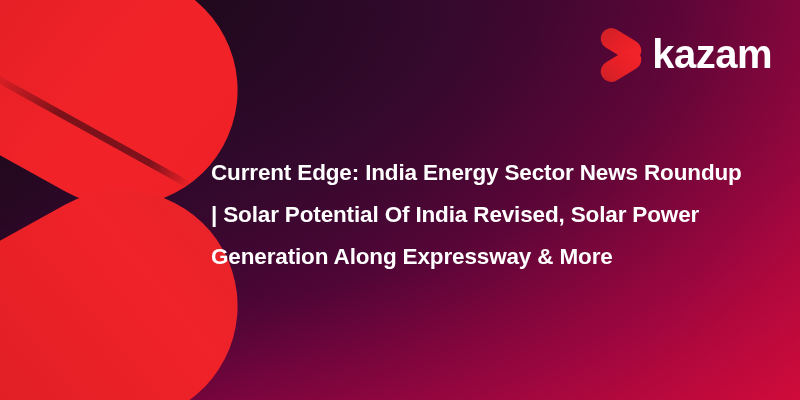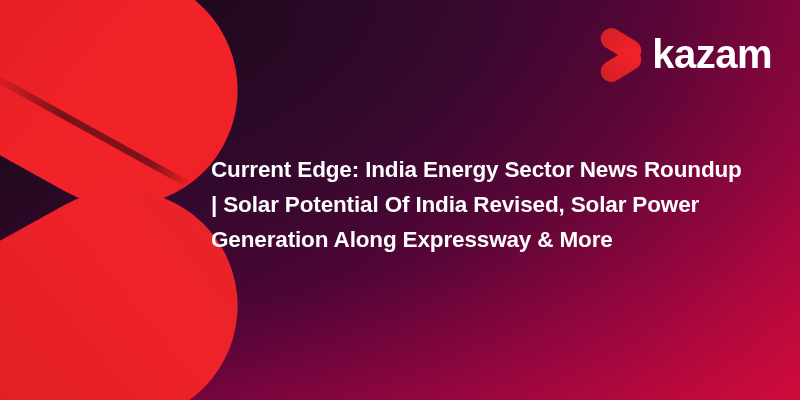--- a/index.html
+++ b/index.html
@@ -123,21 +123,21 @@
 
   
   .headline {
     position: absolute;
     left: 211px;
     top: 152px;
     width: 540px;
     color: #ffffff;
     font-size: 22.5px;
     font-weight: 700;
-    line-height: 35px;
+    line-height: 42px;
     letter-spacing: -0.15px;
     font-family: "Liberation Sans", sans-serif;
   }
 </style>
 </head>
 <body>
 
 <div class="banner">
 
   <div class="bg-gradient"></div>

